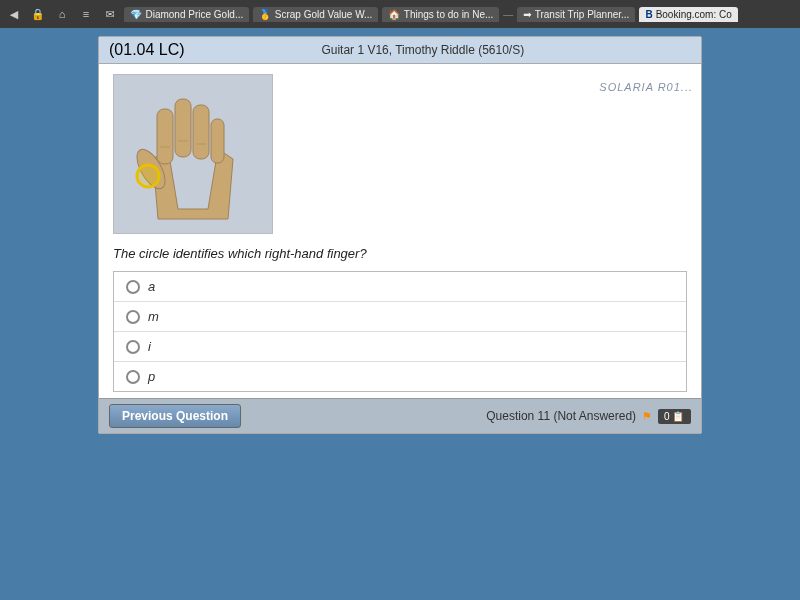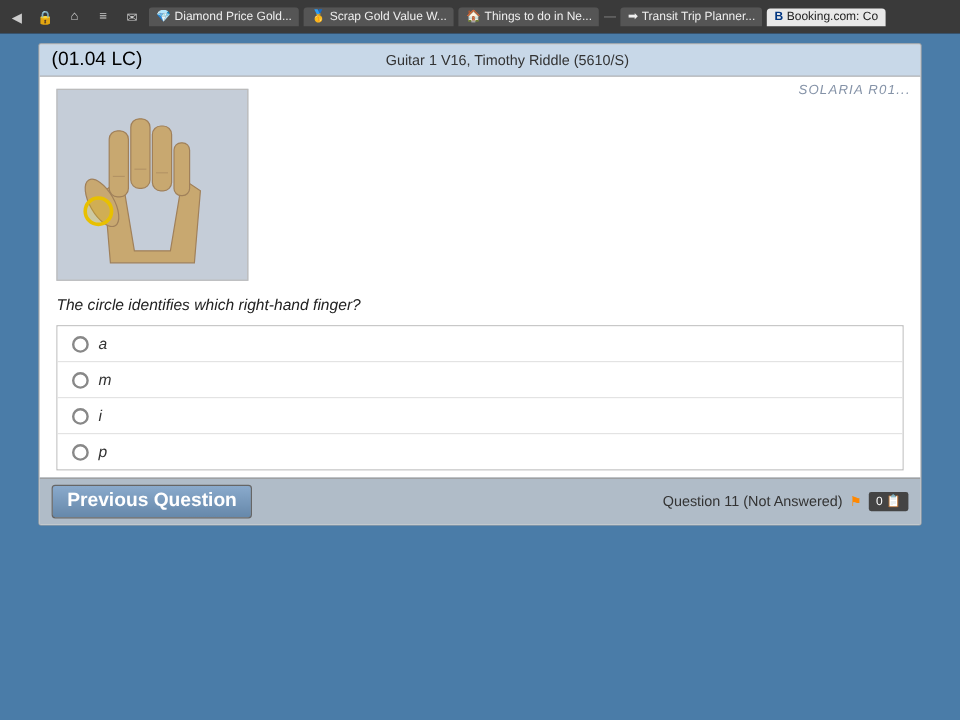--- a/index.html
+++ b/index.html
@@ -73,21 +73,21 @@
     .main-area {
       height: 572px;
       background: #4a7ca8;
       display: flex;
       flex-direction: column;
     }
 
     
     .quiz-window {
       margin: 8px auto;
-      width: 736px;
+      width: 604px;
       background: #e8eef5;
       border: 1px solid #aaa;
       border-radius: 2px;
       overflow: hidden;
       position: relative;
     }
 
     
     .quiz-top-bar {
       background: #c8d8e8;
@@ -185,21 +185,21 @@
       gap: 6px;
       font-size: 12px;
       color: #333;
     }
     .footer-right {
       display: flex;
       align-items: center;
     }
     .btn-prev, .btn-next {
       padding: 4px 12px;
-      font-size: 16px;
+      font-size: 12px;
       border: 1px solid #666;
       border-radius: 3px;
       cursor: pointer;
       font-weight: bold;
       text-align: right;
     }
     .btn-prev {
       background: linear-gradient(to bottom, #8aaacc, #6688aa);
       color: #fff;
     }
@@ -219,21 +219,21 @@
     }
     .flag-icon {
       color: #ff8800;
       font-size: 11px;
     }
 
     
     .watermark {
       position: absolute;
       right: 8px;
-      top: 32px;
+      top: 44px;
       font-size: 11px;
       color: rgba(80,100,130,0.7);
       font-style: italic;
       letter-spacing: 1px;
     }
   </style>
 </head>
 <body>
 
 <div class="browser-bar">

